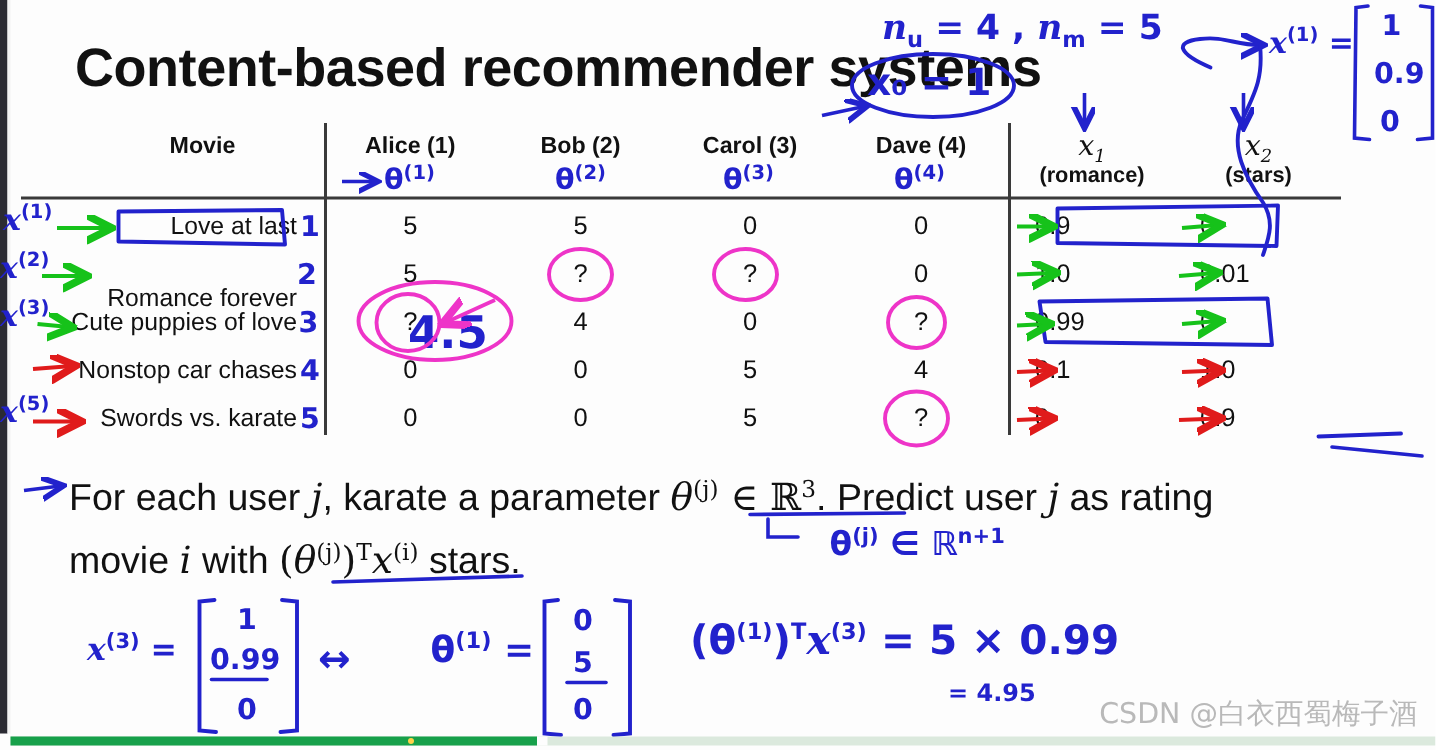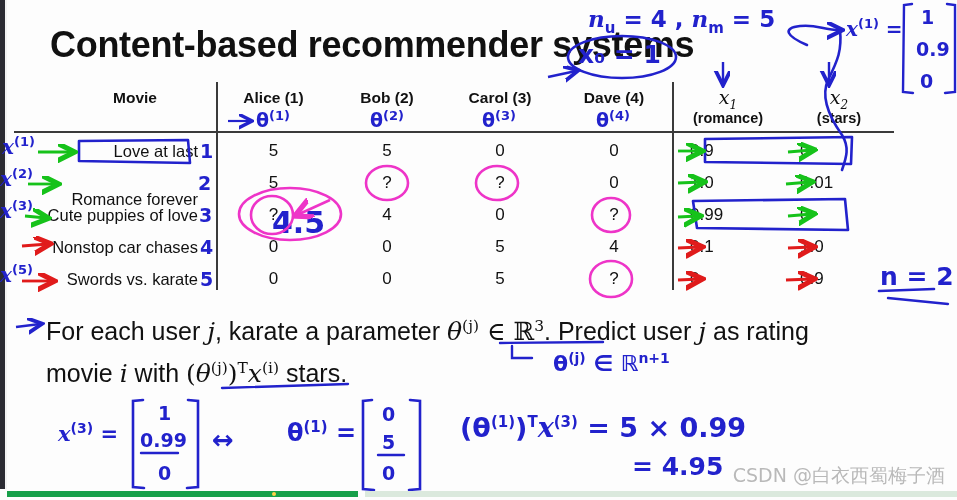--- a/index.html
+++ b/index.html
@@ -228,21 +228,20 @@
   </div>
 
   <div class="ink blue hand" style="left:200px;top:140px;font-size:19px;">1</div>
   <div class="ink blue hand" style="left:198px;top:172px;font-size:19px;">2</div>
   <div class="ink blue hand" style="left:199px;top:204px;font-size:19px;">3</div>
   <div class="ink blue hand" style="left:200px;top:236px;font-size:19px;">4</div>
   <div class="ink blue hand" style="left:200px;top:268px;font-size:19px;">5</div>
 
   <div class="ink blue hand" style="left:272px;top:205px;font-size:30px;">4.5</div>
 
-  <div class="ink blue hand" style="left:880px;top:262px;font-size:25px;">n = 2</div>
 
   <div class="ink blue hand" style="left:553px;top:350px;font-size:22px;">
     <span>θ</span><span style="font-size:14px;vertical-align:super;">(j)</span><span> ∈ ℝ</span><span style="font-size:14px;vertical-align:super;">n+1</span>
   </div>
 
   <div class="ink blue hand" style="left:58px;top:420px;font-size:21px;">
     <span class="hand-i">x</span><span style="font-size:14px;vertical-align:super;">(3)</span><span> =</span>
   </div>
   <div class="ink blue hand" style="left:158px;top:402px;font-size:19px;">1</div>
   <div class="ink blue hand" style="left:140px;top:429px;font-size:19px;">0.99</div>
@@ -253,21 +252,21 @@
   <div class="ink blue hand" style="left:287px;top:418px;font-size:24px;">
     <span>θ</span><span style="font-size:15px;vertical-align:super;">(1)</span><span> =</span>
   </div>
   <div class="ink blue hand" style="left:382px;top:403px;font-size:19px;">0</div>
   <div class="ink blue hand" style="left:382px;top:431px;font-size:19px;">5</div>
   <div class="ink blue hand" style="left:382px;top:462px;font-size:19px;">0</div>
 
   <div class="ink blue hand" style="left:460px;top:412px;font-size:27px;">
     <span>(</span><span>θ</span><span style="font-size:15px;vertical-align:super;">(1)</span><span>)</span><span style="font-size:15px;vertical-align:super;">T</span><span class="hand-i">x</span><span style="font-size:15px;vertical-align:super;">(3)</span><span> = 5 × 0.99</span>
   </div>
-  <div class="ink blue hand" style="left:632px;top:452px;font-size:25px;">= 4.95</div>
+  <div class="ink blue hand" style="left:632px;top:452px;font-size:16px;">= 4.95</div>
 
   <svg class="ov" viewBox="0 0 957 500">
     <defs>
       <marker id="ahB" markerWidth="7" markerHeight="7" refX="5" refY="3" orient="auto">
         <path d="M0,0 L6,3 L0,6" fill="none" stroke="#2222cc" stroke-width="1.6" stroke-linecap="round"></path>
       </marker>
       <marker id="ahG" markerWidth="7" markerHeight="7" refX="5" refY="3" orient="auto">
         <path d="M0,0 L6,3 L0,6" fill="none" stroke="#16c21a" stroke-width="1.8" stroke-linecap="round"></path>
       </marker>
       <marker id="ahR" markerWidth="7" markerHeight="7" refX="5" refY="3" orient="auto">

